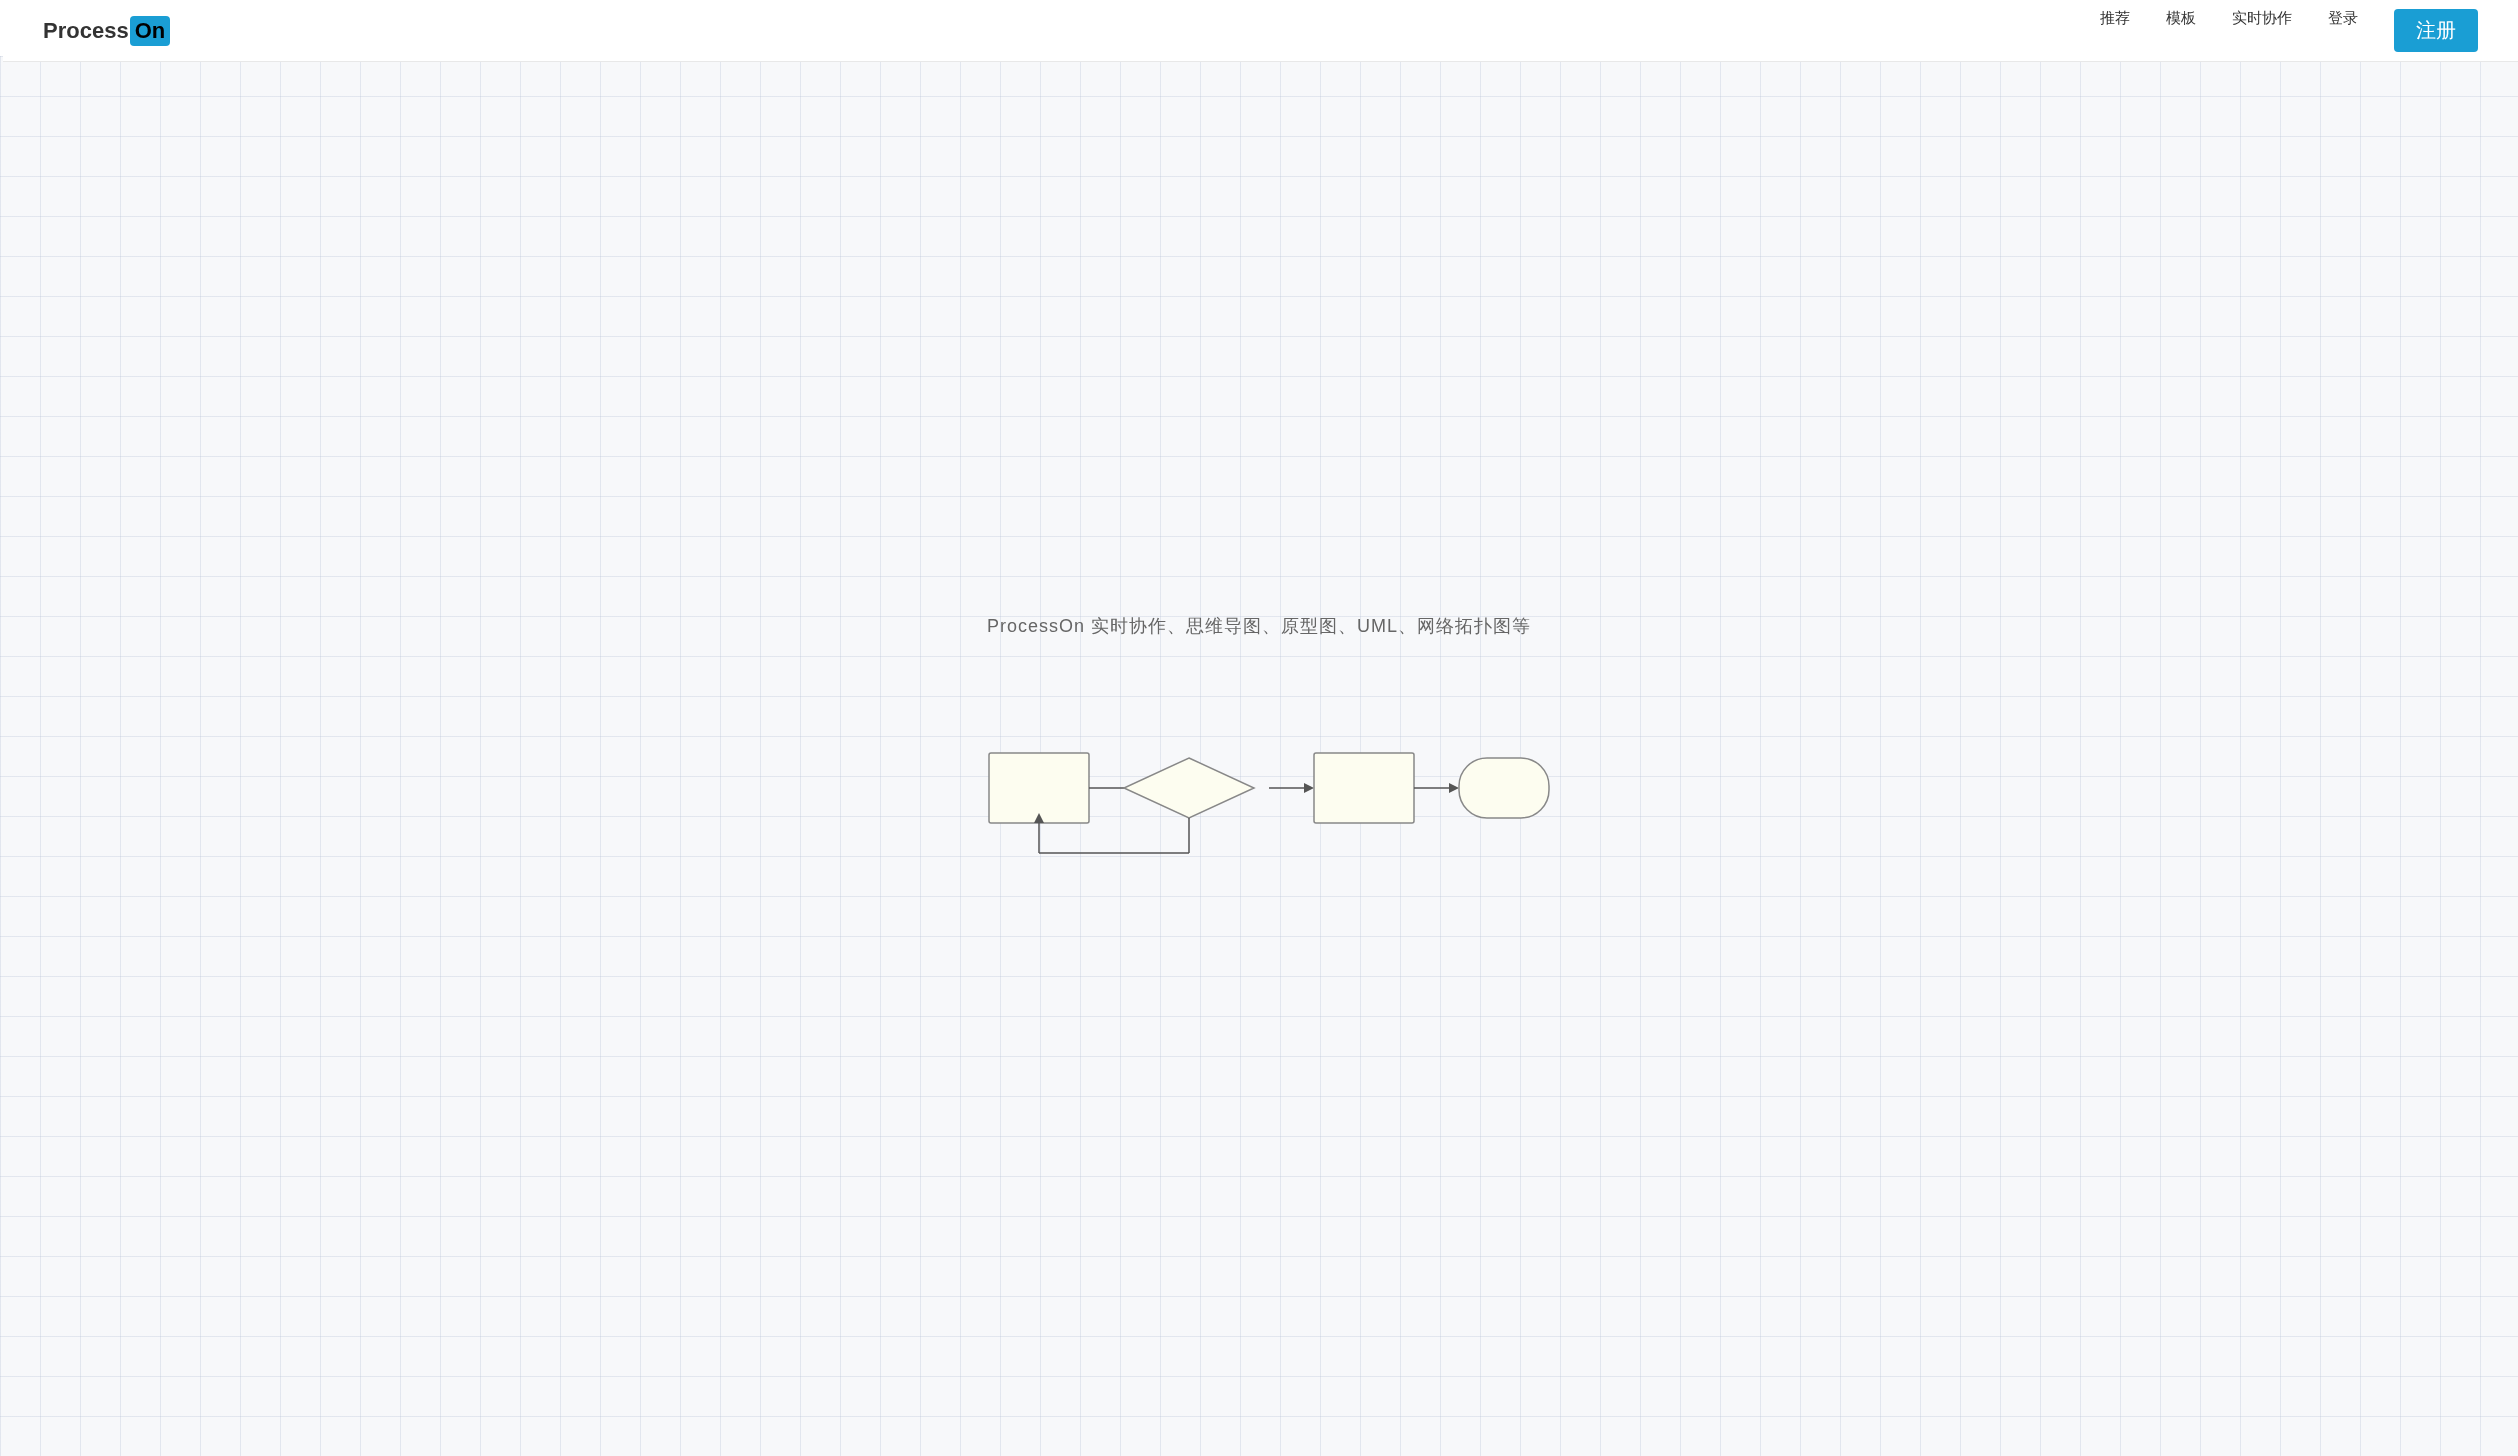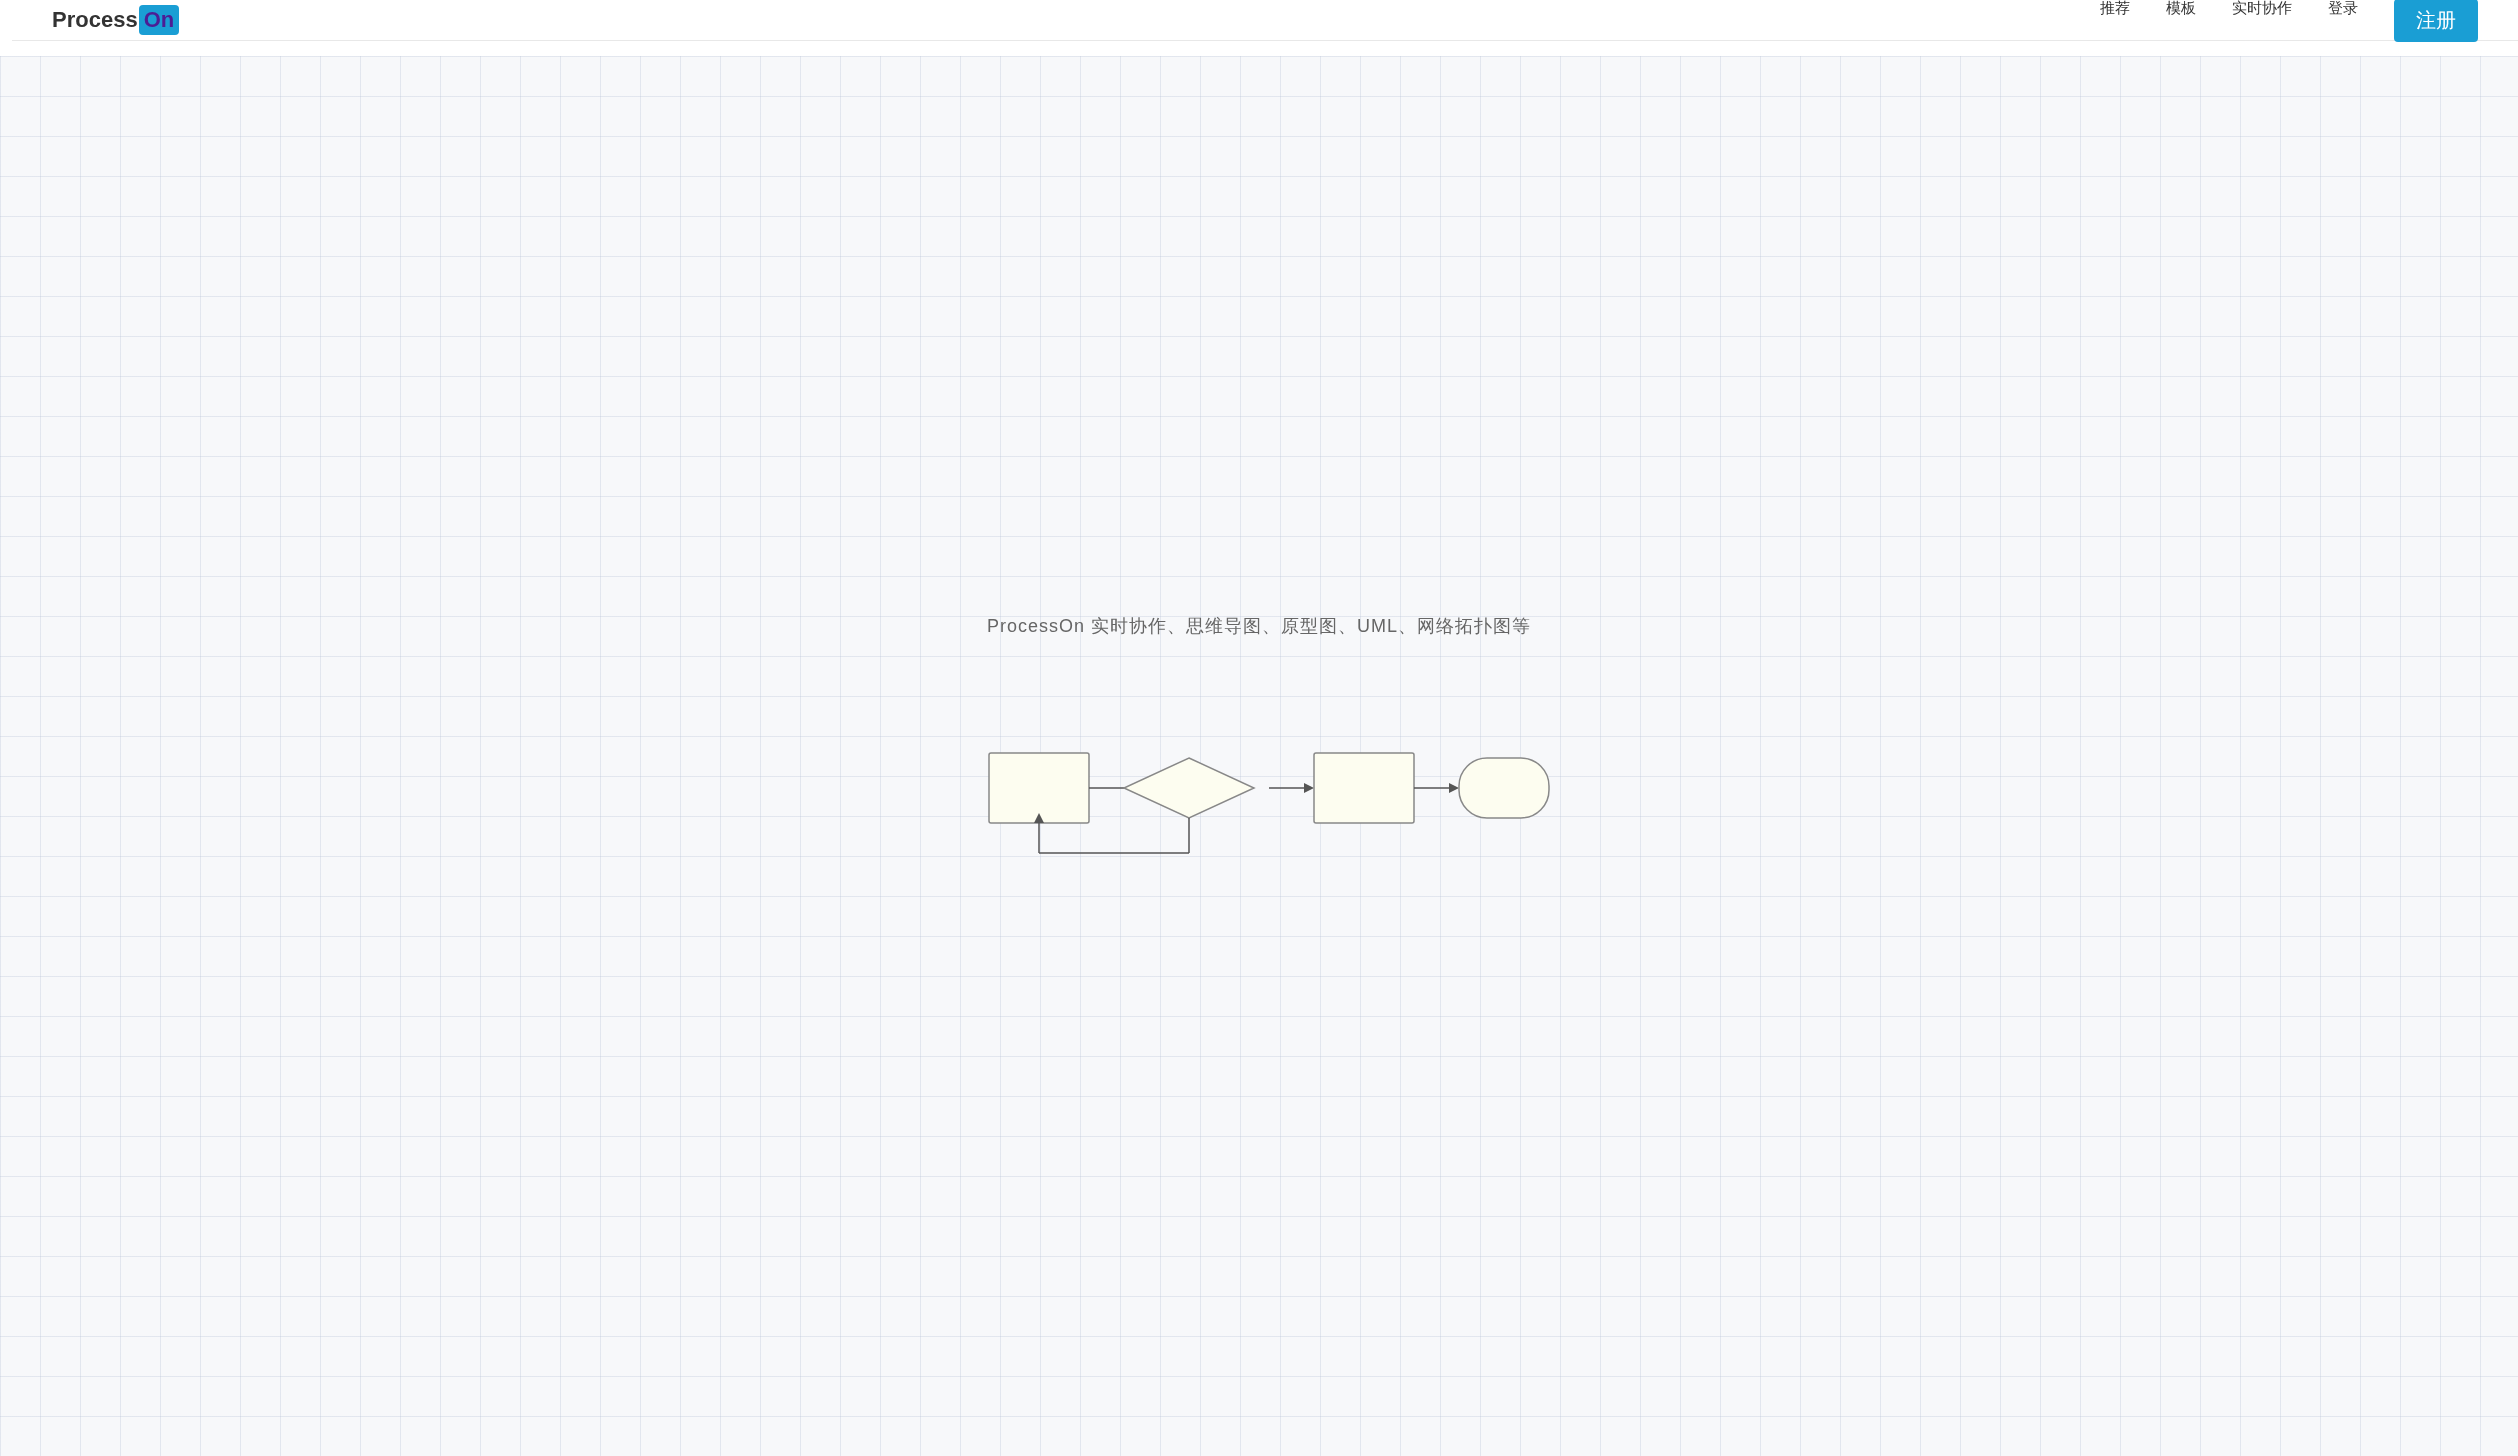--- a/index.html
+++ b/index.html
@@ -11,23 +11,23 @@
     body {
       font-family: -apple-system, BlinkMacSystemFont, "PingFang SC", "Hiragino Sans GB", "Microsoft YaHei", sans-serif;
       background: #ffffff;
       overflow-x: hidden;
     }
 
     
     .navbar {
       position: fixed;
       top: 0;
-      left: 12px;
+      left: 3px;
       right: 0;
-      height: 41px;
+      height: 62px;
       background: #ffffff;
       border-bottom: 1px solid #e8e8e8;
       display: flex;
       align-items: center;
       justify-content: space-between;
       padding: 0 40px;
       z-index: 100;
     }
 
     .navbar-logo {
@@ -37,21 +37,21 @@
 
     .logo-text {
       font-size: 22px;
       font-weight: bold;
       color: #333;
     }
 
     .logo-on {
       display: inline-block;
       background: #1a9ed4;
-      color: #4c1d95;
+      color: #000000;
       font-size: 22px;
       font-weight: bold;
       padding: 2px 5px;
       border-radius: 4px;
       margin-left: 1px;
     }
 
     .navbar-nav {
       display: flex;
       align-items: flex-start;

